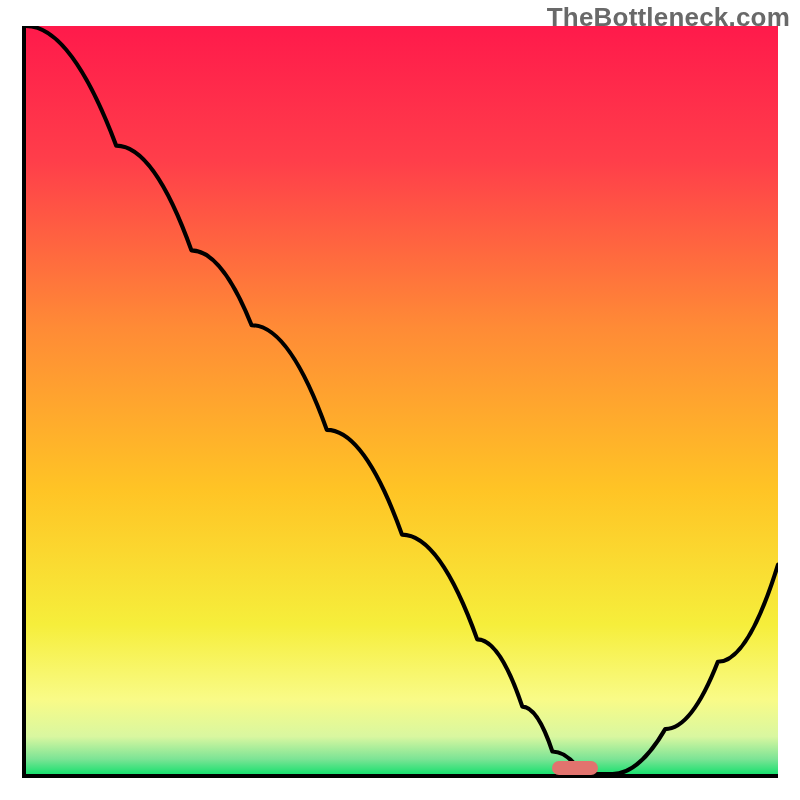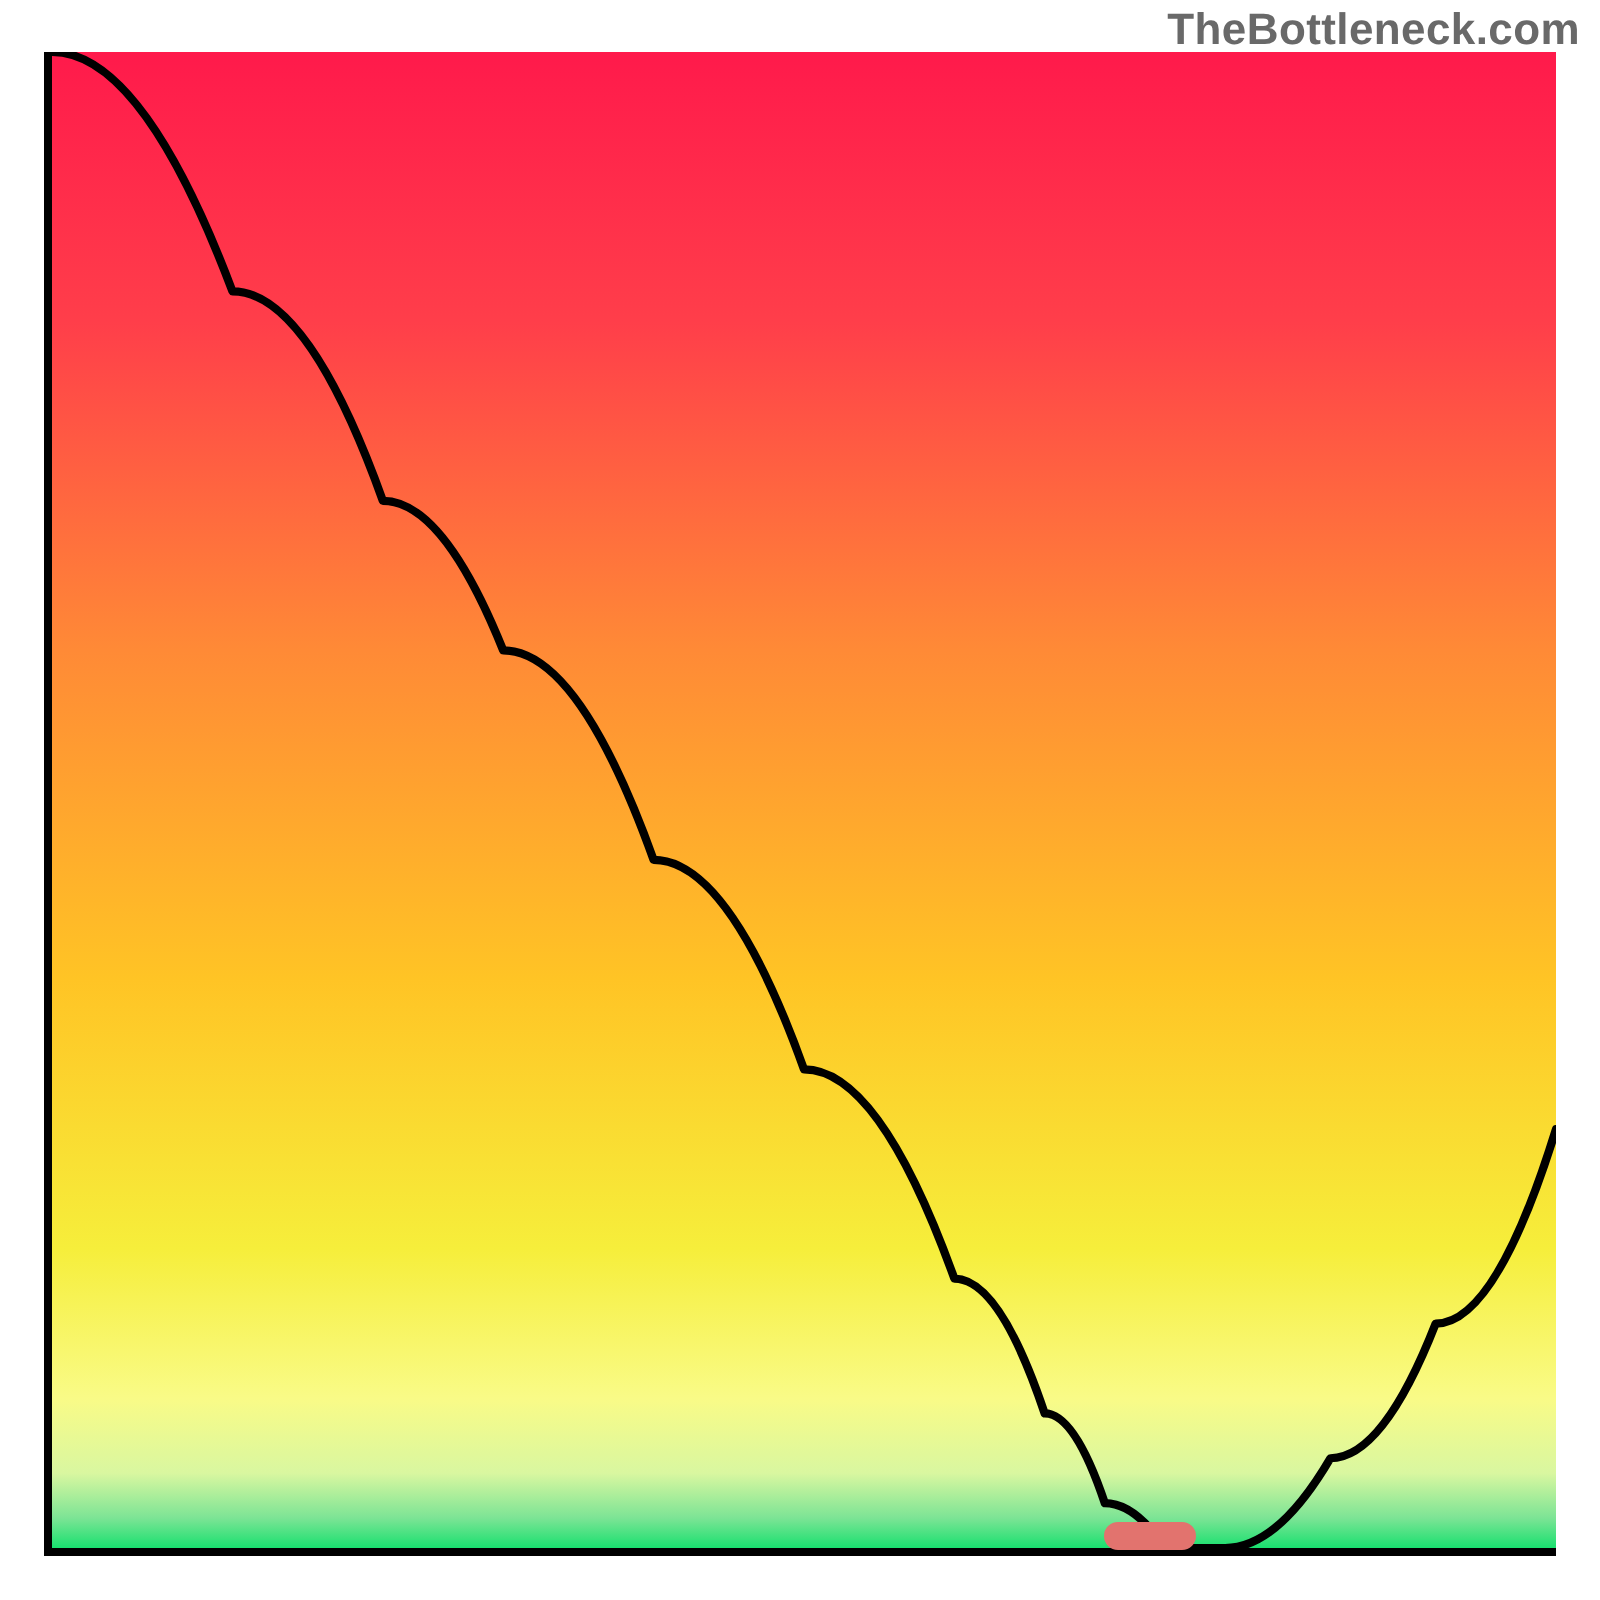--- a/index.html
+++ b/index.html
@@ -12,21 +12,21 @@
   }
   .canvas {
     position: relative;
     width: 800px;
     height: 800px;
   }
   .watermark {
     position: absolute;
     top: 2px;
     right: 10px;
-    font-size: 22px;
+    font-size: 26px;
     font-weight: 600;
     color: #696969;
     letter-spacing: 0.2px;
   }
   .plot-frame {
     position: absolute;
     left: 22px;
     top: 26px;
     width: 756px;   
     height: 752px;  

